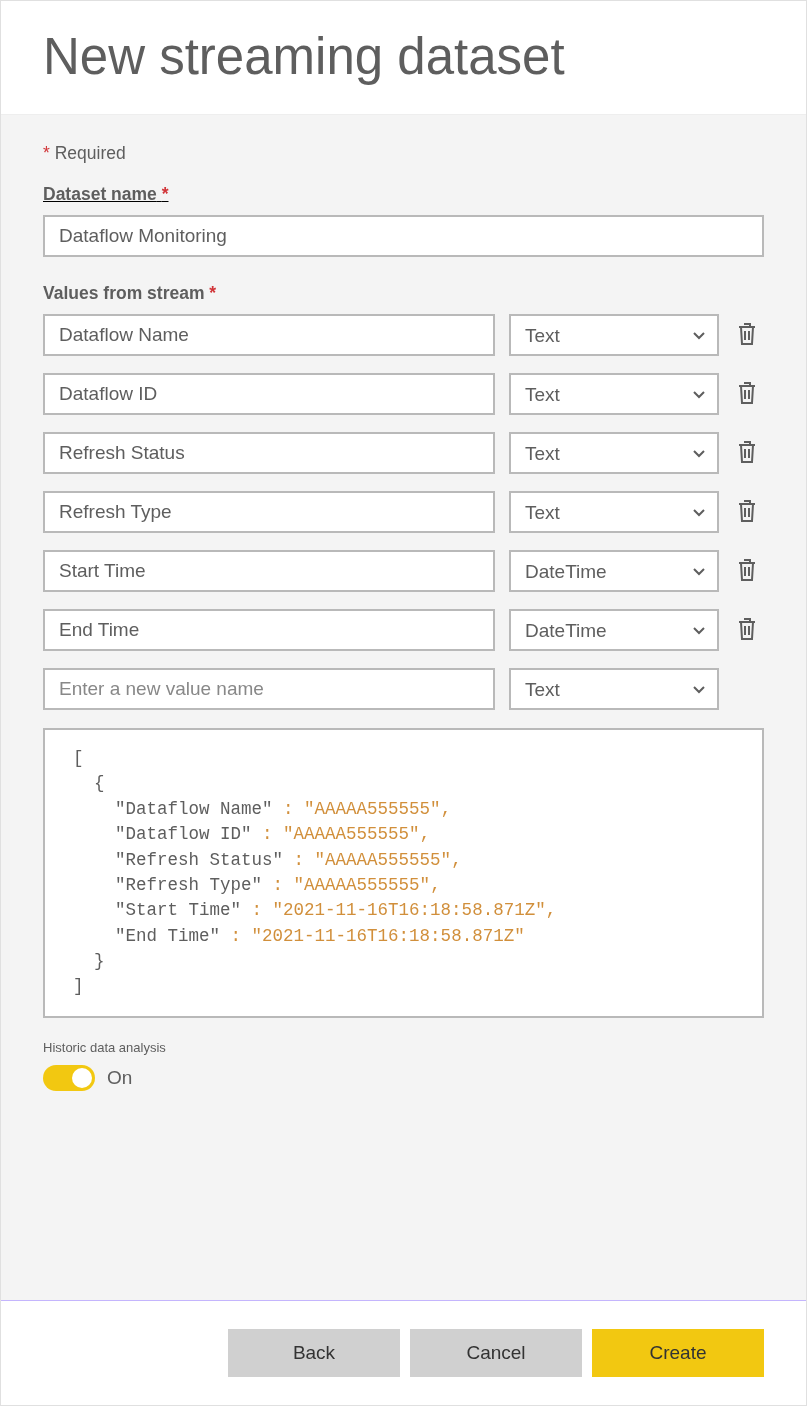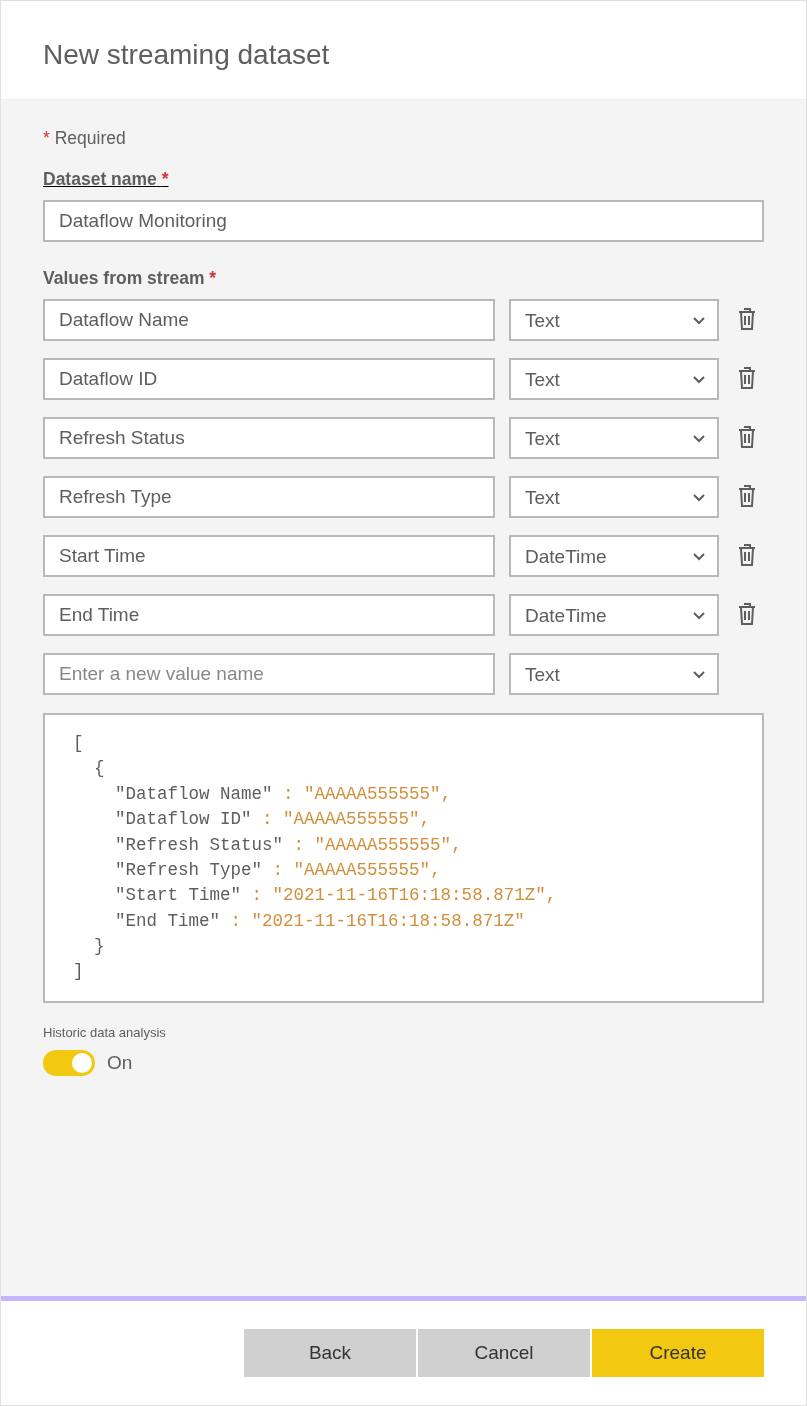--- a/index.html
+++ b/index.html
@@ -10,24 +10,23 @@
     height: 1406px;
     border: 1px solid #e0e0e0;
     display: flex;
     flex-direction: column;
   }
   .header {
     padding: 26px 42px 28px 42px;
     border-bottom: 1px solid #eee;
   }
   .page-title {
-    font-size: 28px;
+    font-size: 51px;
     font-weight: 300;
     color: #5e5e5e;
-    margin-top: 12px;
   }
   .body {
     flex: 1;
     background: #f4f4f4;
     padding: 28px 42px 18px 42px;
     overflow: auto;
   }
   .intro {
     font-size: 20px;
     color: #5e5e5e;
@@ -122,22 +121,22 @@
   .toggle .knob {
     position: absolute; width: 20px; height: 20px; border-radius: 50%;
     background: #fff; top: 3px; right: 3px;
   }
   .toggle-state { font-size: 19px; color: #5e5e5e; }
   .footer {
     background: #fff;
     padding: 28px 42px;
     display: flex;
     justify-content: flex-end;
-    gap: 2px;
-    border-top: 5px solid #c4b5fd;
+    gap: 10px;
+    border-top: 1px solid #c4b5fd;
   }
   .btn {
     min-width: 172px;
     height: 48px;
     border: none;
     font-size: 19px;
     color: #333;
     cursor: pointer;
     font-family: inherit;
   }

